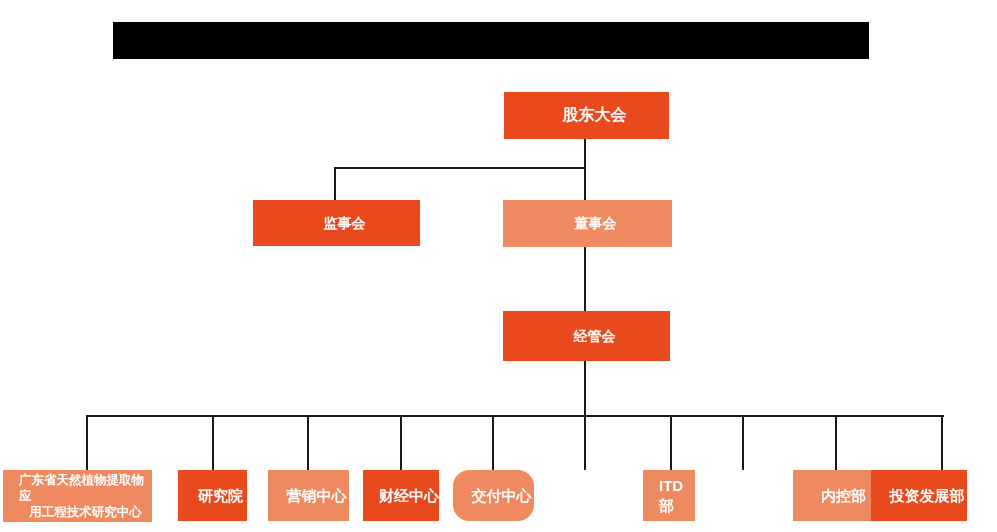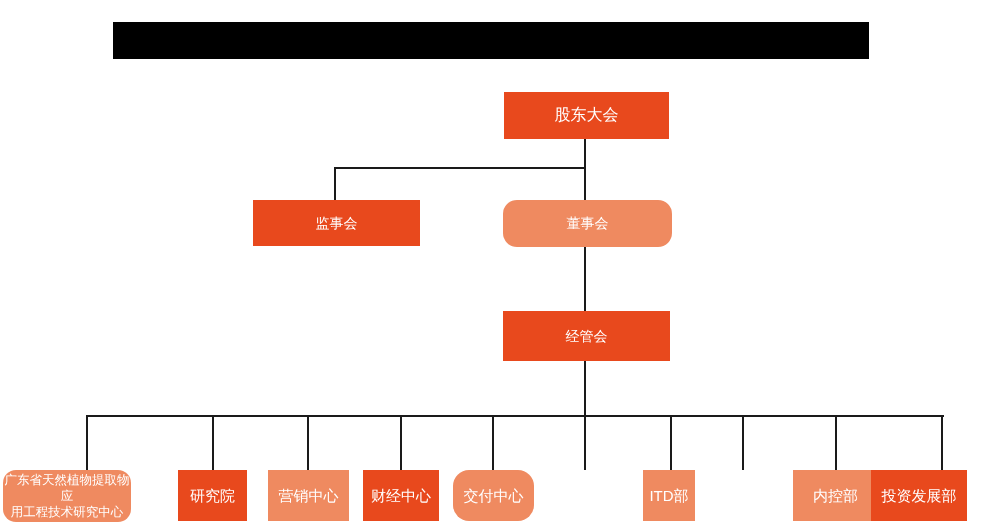--- a/index.html
+++ b/index.html
@@ -20,24 +20,24 @@
     left: 113px; top: 22px;
     width: 756px; height: 37px;
     background: #000000;
   }
   .node {
     position: absolute;
     display: flex;
     align-items: center;
     justify-content: center;
     color: #ffffff;
-    font-weight: normal;
-    text-align: center;
+    font-weight: bold;
     box-sizing: border-box;
     line-height: 1.3;
+    padding-left: 16px;
   }
   .dark  { background: var(--primary, #E8491D); }
   .light { background: var(--secondary, #EF8A60); }
   .lv1 { font-size: 16px; }
   .lv2 { font-size: 14px; }
   .dept { font-size: 15px; }
   .dept-long { font-size: 12.5px; flex-direction: column; }
   .hline, .vline {
     position: absolute;
     background: var(--connector, #1a1a1a);
@@ -65,25 +65,25 @@
   <div class="vline" style="left:400px; top:415px; height:55px;"></div>
   <div class="vline" style="left:492px; top:415px; height:55px;"></div>
   <div class="vline" style="left:670px; top:415px; height:55px;"></div>
   <div class="vline" style="left:742px; top:415px; height:55px;"></div>
   <div class="vline" style="left:835px; top:415px; height:55px;"></div>
   <div class="vline" style="left:941px; top:415px; height:55px;"></div>
 
   <div class="node dark lv1" style="left:504px; top:92px; width:165px; height:47px;">股东大会</div>
 
   <div class="node dark lv2" style="left:253px; top:200px; width:167px; height:46px;">监事会</div>
-  <div class="node light lv2" style="left:503px; top:200px; width:169px; height:47px;border-radius:14px;">董事会</div>
+  <div class="node light lv2" style="left:503px; top:200px; width:169px; height:47px;">董事会</div>
 
   <div class="node dark lv2" style="left:503px; top:311px; width:167px; height:50px;">经管会</div>
 
-  <div class="node light dept dept-long" style="left:3px; top:470px; width:128px; height:52px;border-radius:13px;">
+  <div class="node light dept dept-long" style="left:3px; top:470px; width:149px; height:52px;">
     <span>广东省天然植物提取物应</span>
     <span>用工程技术研究中心</span>
   </div>
   <div class="node dark dept" style="left:178px; top:470px; width:69px; height:51px;">研究院</div>
   <div class="node light dept" style="left:268px; top:470px; width:81px; height:51px;">营销中心</div>
   <div class="node dark dept" style="left:363px; top:470px; width:76px; height:51px;">财经中心</div>
   <div class="node light dept" style="left:453px; top:470px; width:81px; height:51px;border-radius:16px;">交付中心</div>
   <div class="node light dept" style="left:643px; top:470px; width:52px; height:51px;">ITD部</div>
   <div class="node light dept" style="left:793px; top:470px; width:85px; height:51px;">内控部</div>
   <div class="node dark dept" style="left:871px; top:470px; width:96px; height:51px;">投资发展部</div>

